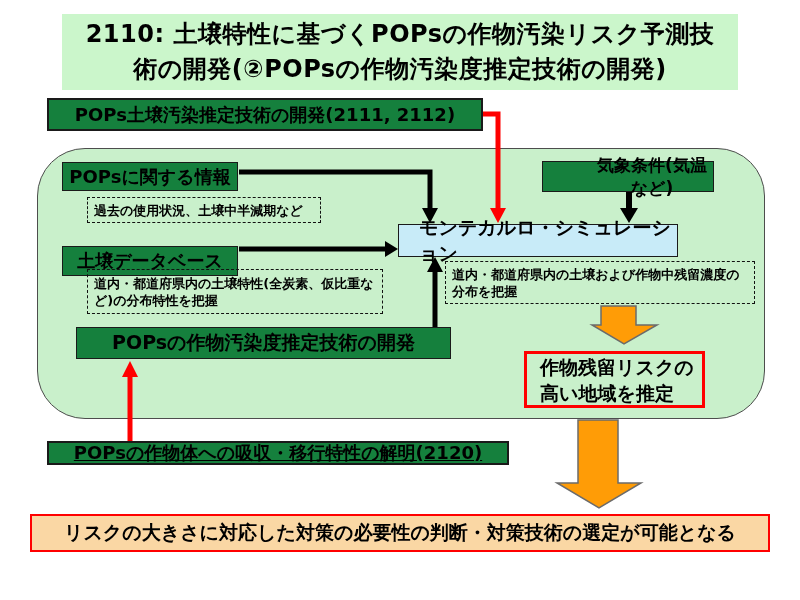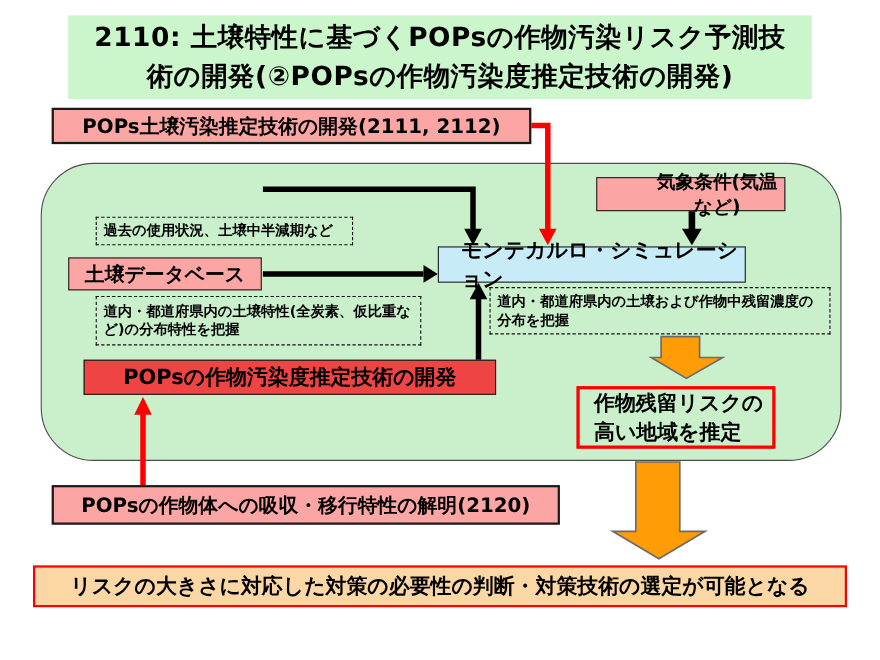--- a/index.html
+++ b/index.html
@@ -7,40 +7,40 @@
     position:relative;width:800px;height:600px;background:#ffffff;overflow:hidden;
     font-family:"DejaVu Sans","Liberation Sans",sans-serif;color:#000;
   }
   .abs{position:absolute;box-sizing:border-box;}
   .title-box{
     left:62px;top:14px;width:676px;height:76px;background:#CBF6CB;
     display:flex;align-items:center;justify-content:center;flex-direction:column;
     font-size:24px;font-weight:700;line-height:35px;text-align:center;letter-spacing:0.5px;
   }
   .white-box{
-    background:#fca5a5;border:2px solid #1a1a1a;
+    background:#15803d;border:2px solid #1a1a1a;
     display:flex;align-items:center;justify-content:center;
     font-size:18px;font-weight:600;text-align:center;
   }
   .thin{border-width:1px;}
   .container{
     left:37px;top:148px;width:728px;height:271px;
     background:#C9F0CB;border:1px solid #4d4d4d;border-radius:48px;
   }
   .dashed-box{
     border:1px dashed #111;background:transparent;
     font-size:13px;font-weight:600;line-height:17px;
     display:flex;align-items:center;padding:3px 6px;
   }
   .montecarlo{
     left:398px;top:224px;width:280px;height:33px;background:#C8EBF8;border:1px solid #1a1a1a;
     display:flex;align-items:center;justify-content:center;font-size:19px;font-weight:600;padding-left:20px;
   }
   .yellow-box{
-    left:76px;top:327px;width:375px;height:32px;background:#ef4444;border:1px solid #1a1a1a;
+    left:76px;top:327px;width:375px;height:32px;background:#15803d;border:1px solid #1a1a1a;
     display:flex;align-items:center;justify-content:center;font-size:19px;font-weight:600;
   }
   .risk-box{
     left:524px;top:351px;width:181px;height:57px;border:3px solid #FF0000;background:transparent;
     display:flex;align-items:center;font-size:19px;font-weight:600;line-height:26px;padding-left:13px;
   }
   .bottom-box{
     left:30px;top:514px;width:740px;height:38px;background:#FAD7A4;border:2px solid #FF0000;
     display:flex;align-items:center;justify-content:center;font-size:19px;font-weight:700;
   }
@@ -55,26 +55,29 @@
     <span>2110: 土壌特性に基づくPOPsの作物汚染リスク予測技</span>
     <span>術の開発(②POPsの作物汚染度推定技術の開発)</span>
   </div>
 
   <div class="abs white-box" style="left:47px;top:98px;width:436px;height:33px;">
     <span>POPs土壌汚染推定技術の開発(2111, 2112)</span>
   </div>
 
   <div class="abs container"></div>
 
+  <div class="abs white-box thin" style="left:62px;top:162px;width:176px;height:29px;font-size:18px;">
+    <span>POPsに関する情報</span>
+  </div>
 
   <div class="abs dashed-box" style="left:87px;top:197px;width:234px;height:26px;">
     <span>過去の使用状況、土壌中半減期など</span>
   </div>
 
-  <div class="abs white-box thin" style="left:62px;top:234px;width:176px;height:30px;font-size:18px;">
+  <div class="abs white-box thin" style="left:62px;top:246px;width:176px;height:30px;font-size:18px;">
     <span>土壌データベース</span>
   </div>
 
   <div class="abs dashed-box" style="left:87px;top:269px;width:296px;height:45px;">
     <span>道内・都道府県内の土壌特性(全炭素、仮比重など)の分布特性を把握</span>
   </div>
 
   <div class="abs white-box thin" style="left:542px;top:161px;width:172px;height:31px;font-size:17px;padding-left:48px;">
     <span>気象条件(気温など)</span>
   </div>
@@ -89,21 +92,21 @@
 
   <div class="abs yellow-box">
     <span>POPsの作物汚染度推定技術の開発</span>
   </div>
 
 
   <div class="abs risk-box">
     <span>作物残留リスクの高い地域を推定</span>
   </div>
 
-  <div class="abs white-box" style="left:47px;top:441px;width:462px;height:36px;">
+  <div class="abs white-box" style="left:47px;top:441px;width:462px;height:24px;text-decoration:underline;">
     <span>POPsの作物体への吸収・移行特性の解明(2120)</span>
   </div>
 
   <div class="abs bottom-box">
     <span>リスクの大きさに対応した対策の必要性の判断・対策技術の選定が可能となる</span>
   </div>
 
   <svg class="overlay" viewBox="0 0 800 600">
 
     <g>

